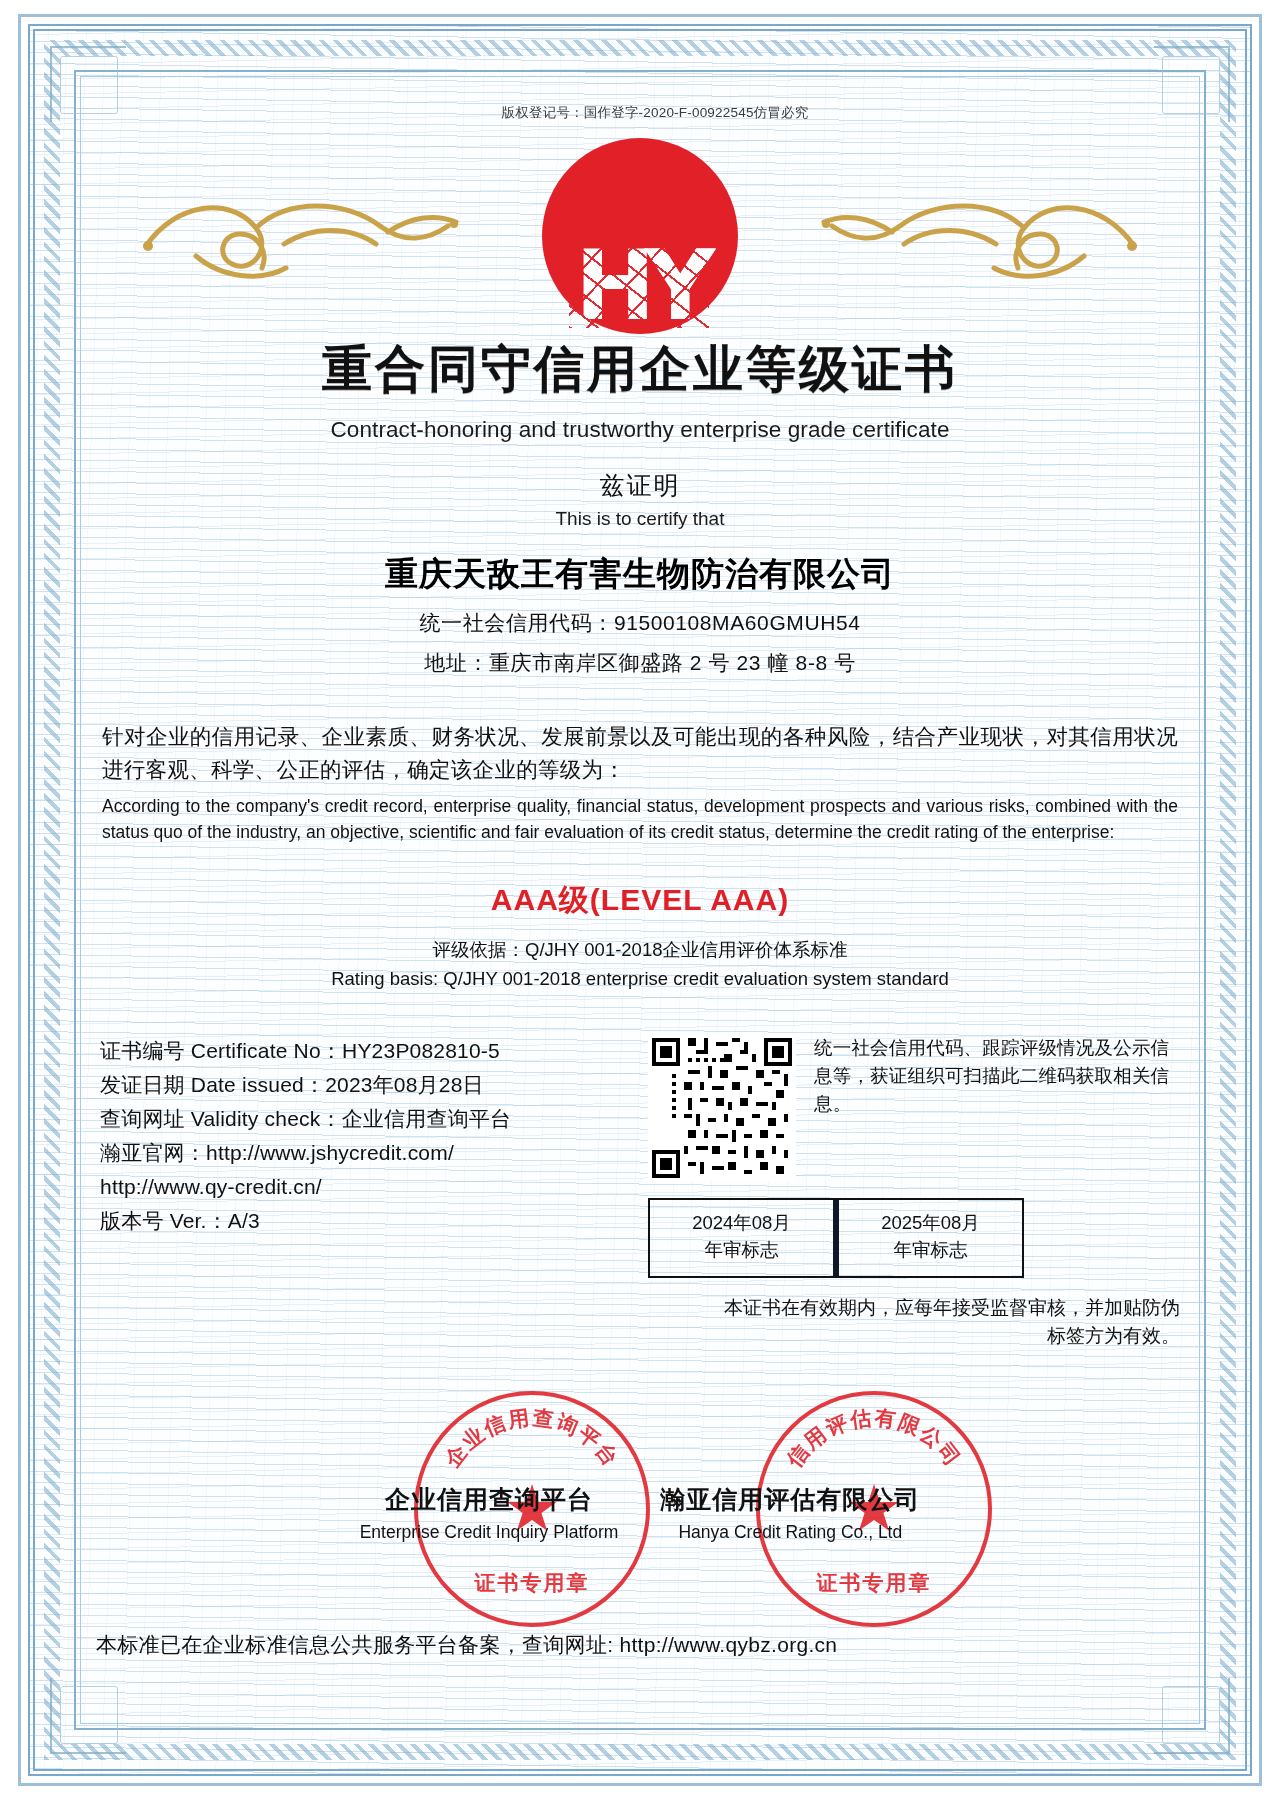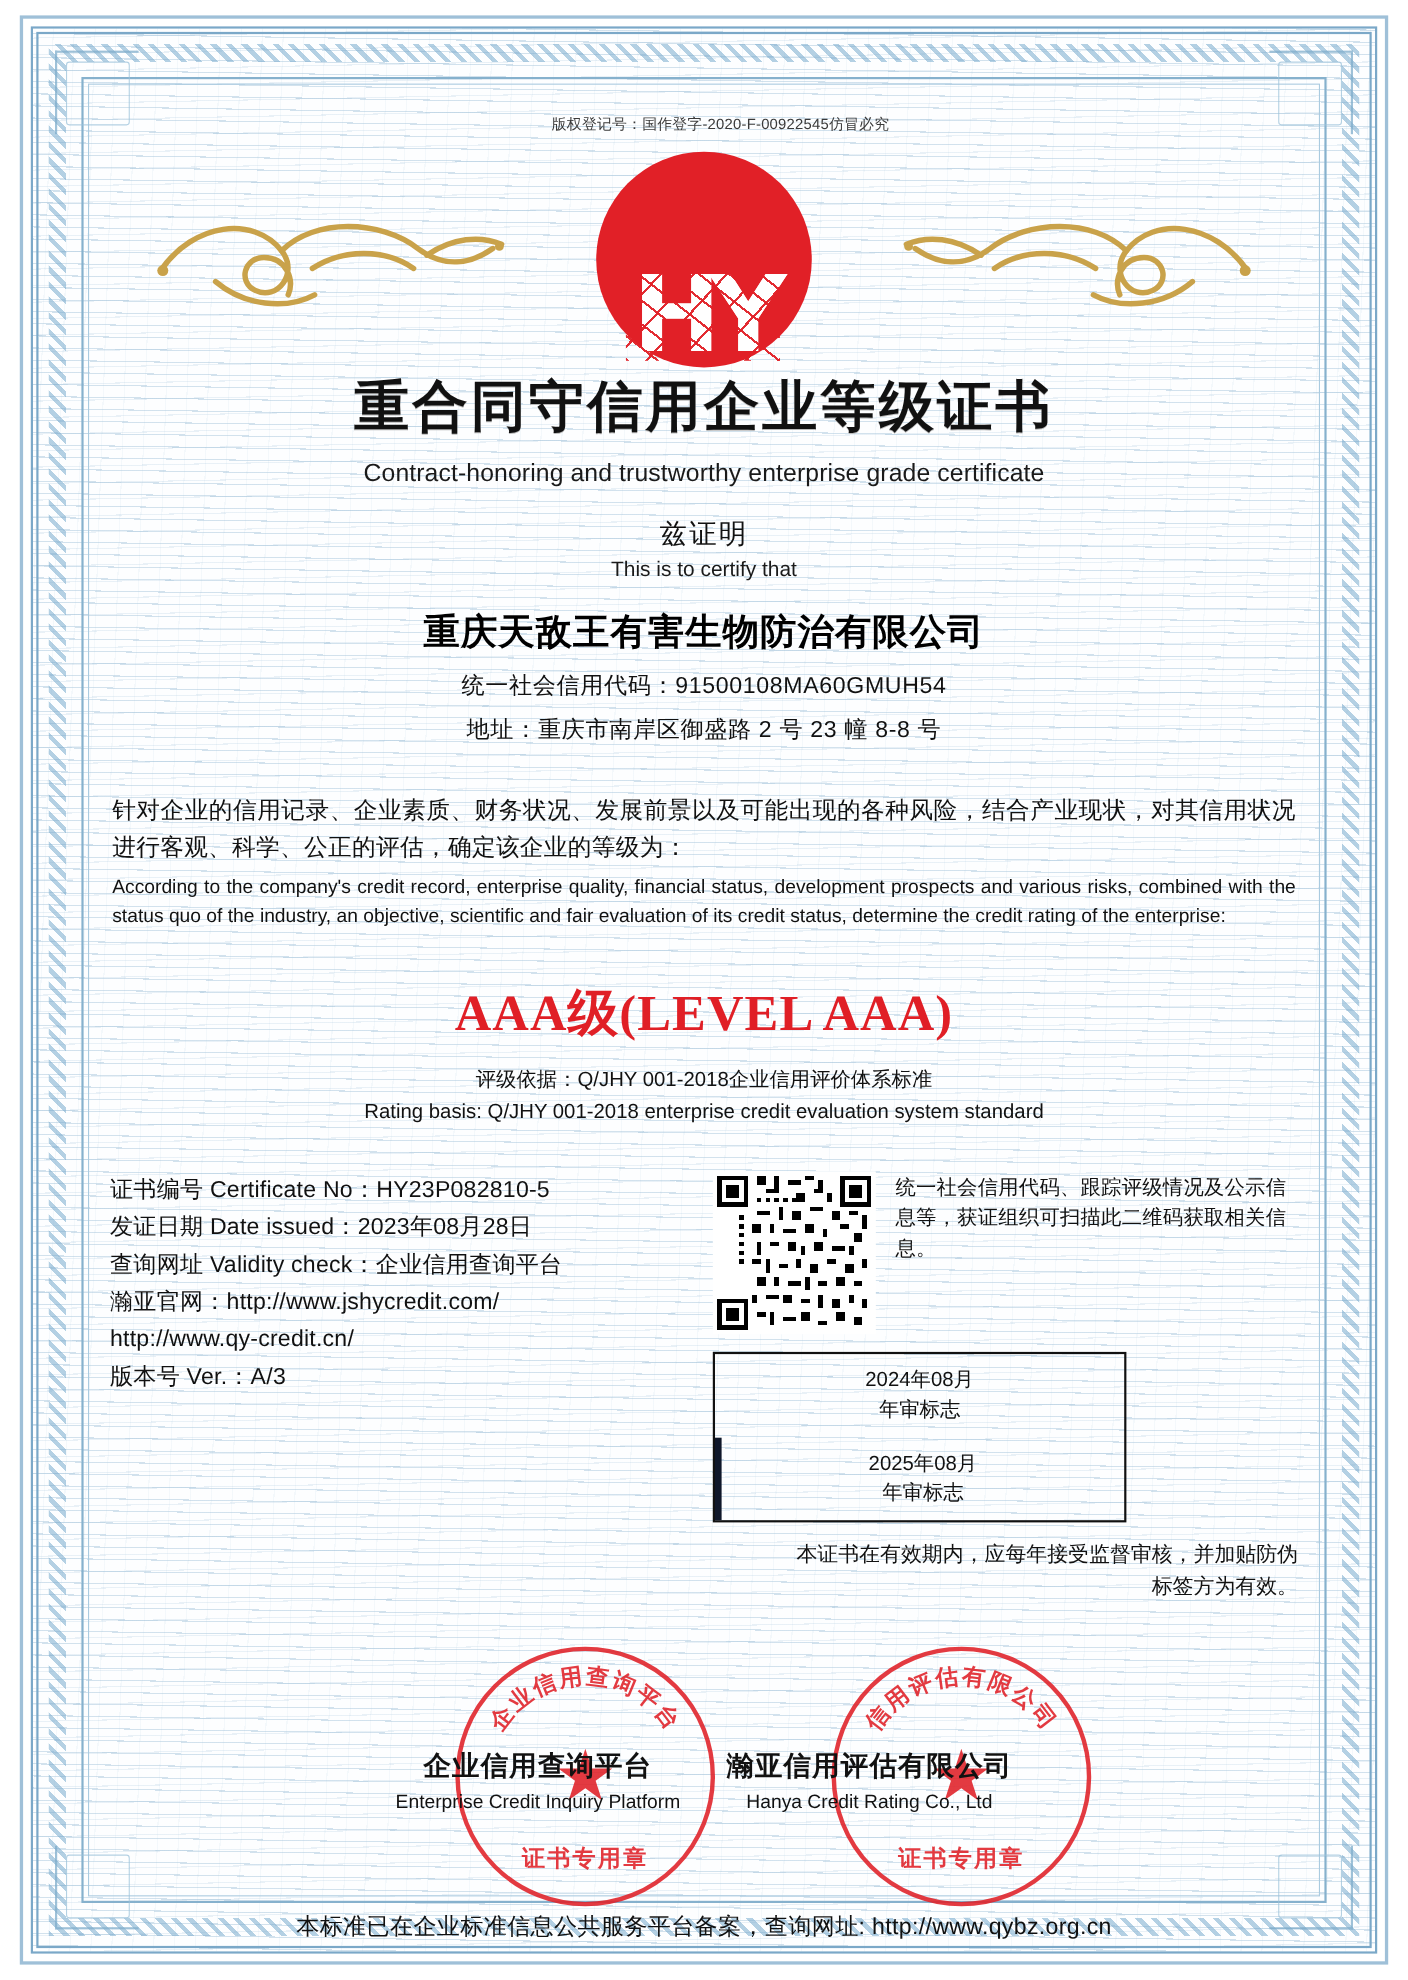--- a/index.html
+++ b/index.html
@@ -255,24 +255,24 @@
     font-size: 17.5px;
     color: #111;
     line-height: 1.48;
     text-align: justify;
     margin-top: 8px;
   }
 
   .level {
     text-align: center;
     color: #e01f26;
-    font-family: Liberation Serif, serif;
+    font-family: Liberation Sans, sans-serif;
     font-weight: 700;
-    font-size: 46px;
-    margin-top: 44px;
+    font-size: 30px;
+    margin-top: 34px;
     letter-spacing: 1px;
   }
   .basis-cn {
     text-align: center;
     font-size: 18.5px;
     color: #111;
     margin-top: 16px;
   }
   .basis-en {
     text-align: center;
@@ -318,21 +318,20 @@
     color: #111;
     line-height: 1.5;
     letter-spacing: .2px;
   }
   .stamp-boxes {
     display: flex;
     gap: 0;
     margin-top: 16px;
     border: 2px solid #111;
     width: 372px;
-    flex-direction: column;
   }
   .stamp-box {
     flex: 1;
     text-align: center;
     padding: 10px 4px 12px;
     font-size: 18.5px;
     color: #111;
     line-height: 1.45;
   }
   .stamp-box + .stamp-box { border-left: 6px solid #0f172a; }
@@ -416,21 +415,20 @@
     letter-spacing: 1px;
   }
   .org .en {
     font-size: 17.5px;
     color: #111;
     margin-top: 6px;
   }
 
   .footer-note {
     margin-top: 10px;
-    text-align: center;
     font-size: 21px;
     color: #111;
     letter-spacing: .3px;
   }
 </style>
 </head>
 <body>
 
 <div class="page">
 

